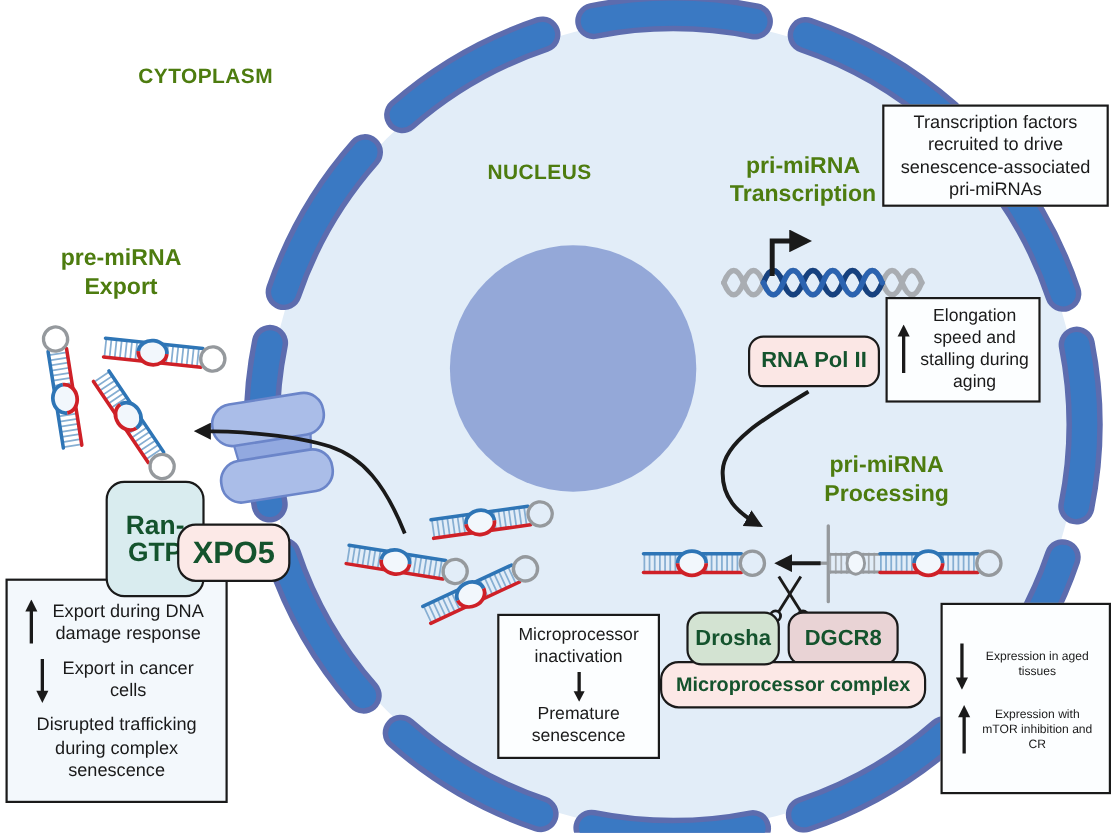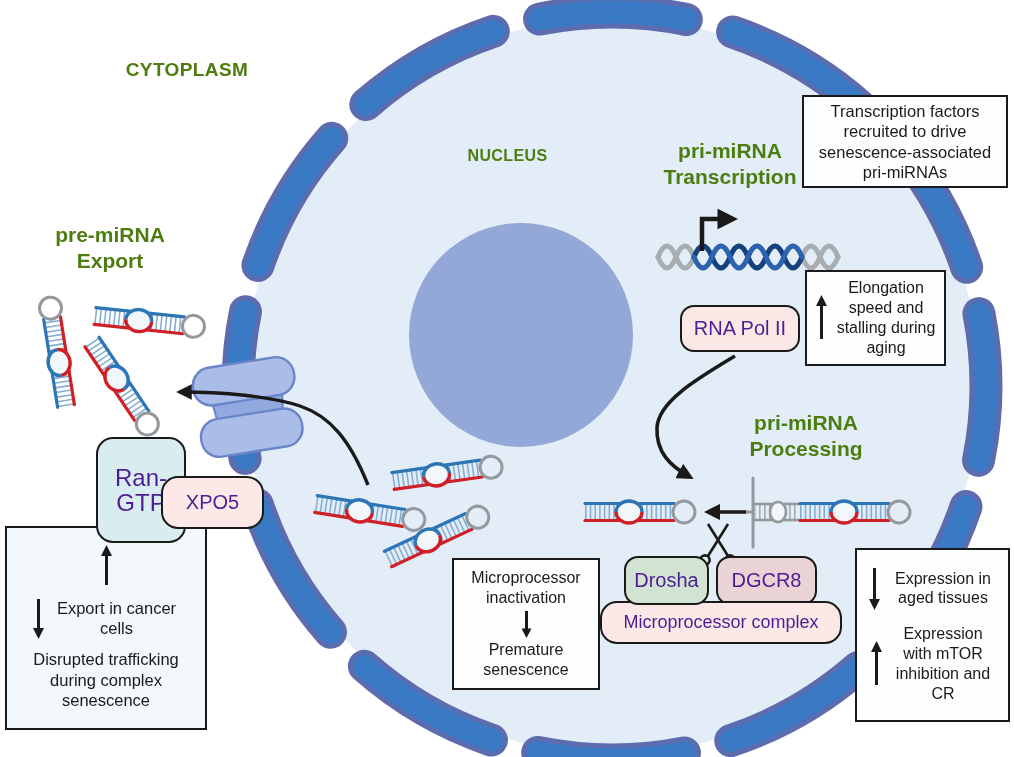--- a/index.html
+++ b/index.html
@@ -7,21 +7,21 @@
     width:1014px;height:757px;position:relative;overflow:hidden;
     background:#ffffff;font-family:"Liberation Sans",sans-serif;color:#1a1a1a;
   }
   #scene{position:absolute;left:0;top:0;z-index:0;}
   .hd{position:absolute;font-weight:bold;color:#4d7c0f;text-align:center;
       white-space:pre-line;line-height:1.22;z-index:2;}
   .note{position:absolute;border:2.5px solid #1a1a1a;background:#fcfeff;
         z-index:3;display:flex;align-items:center;justify-content:center;
         text-align:center;line-height:1.24;box-sizing:border-box;padding:6px 5px;}
   .pill{position:absolute;border:2.5px solid #1a1a1a;z-index:3;display:flex;
-        align-items:center;justify-content:center;font-weight:normal;color:#4c1d95;
+        align-items:center;justify-content:center;font-weight:bold;color:#14532d;
         box-sizing:border-box;text-align:center;white-space:pre-line;line-height:1.05;}
   .row{display:flex;align-items:center;justify-content:center;gap:6px;}
   .col{display:flex;flex-direction:column;align-items:center;justify-content:center;}
   .arr{flex:0 0 auto;display:block;}
   .down{transform:scaleY(-1);}
   .ntx{display:block;}
 </style>
 </head>
 <body>
 
@@ -95,21 +95,21 @@
 
   <path d="M368,485 C350,440 330,416 300,406 C270,396 222,392 180,392" fill="none" stroke="#1a1a1a" stroke-width="3.4" marker-end="url(#ah)"></path>
 
   <use href="#hp" transform="translate(95,316) rotate(6)"></use>
   <use href="#hp" transform="translate(66,406) rotate(-99)"></use>
   <use href="#hp" transform="translate(92,342) rotate(56)"></use>
 </svg>
 
 <div class="hd" style="left:112px;top:58px;width:150px;font-size:19px;letter-spacing:.4px;">CYTOPLASM</div>
 
-<div class="hd" style="left:435px;top:146px;width:145px;font-size:16px;letter-spacing:.4px;">NUCLEUS</div>
+<div class="hd" style="left:418px;top:146px;width:145px;font-size:19px;letter-spacing:.4px;">NUCLEUS</div>
 
 <div class="hd" style="left:640px;top:138px;width:180px;font-size:21px;">pri-miRNA
 Transcription</div>
 
 <div class="hd" style="left:716px;top:410px;width:180px;font-size:21px;">pri-miRNA
 Processing</div>
 
 <div class="hd" style="left:30px;top:222px;width:160px;font-size:21px;">pre-miRNA
 Export</div>
 
@@ -118,21 +118,21 @@
 </div>
 
 <div class="note row" style="left:805px;top:270px;width:141px;height:96px;font-size:16px;">
   <svg class="arr" width="15" height="46" viewBox="0 0 15 46">
     <line x1="7.5" y1="44" x2="7.5" y2="9" stroke="#1a1a1a" stroke-width="3"></line>
     <polygon points="7.5,0 2,11 13,11" fill="#1a1a1a"></polygon>
   </svg>
   <span class="ntx" style="width:102px;">Elongation speed and stalling during aging</span>
 </div>
 
-<div class="note col" style="left:855px;top:548px;width:155px;height:174px;font-size:16px;gap:14px;">
+<div class="note col" style="left:855px;top:548px;width:155px;height:174px;font-size:11px;gap:14px;">
   <div class="row">
     <svg class="arr down" width="15" height="44" viewBox="0 0 15 44">
       <line x1="7.5" y1="42" x2="7.5" y2="9" stroke="#1a1a1a" stroke-width="3"></line>
       <polygon points="7.5,0 2,11 13,11" fill="#1a1a1a"></polygon>
     </svg>
     <span class="ntx" style="width:110px;">Expression in aged tissues</span>
   </div>
   <div class="row">
     <svg class="arr" width="15" height="46" viewBox="0 0 15 46">
       <line x1="7.5" y1="44" x2="7.5" y2="9" stroke="#1a1a1a" stroke-width="3"></line>
@@ -150,37 +150,38 @@
   </svg>
   <span class="ntx">Premature senescence</span>
 </div>
 
 <div class="note col" style="left:5px;top:526px;width:202px;height:204px;font-size:16.5px;gap:10px;background:#f3f8fc;">
   <div class="row">
     <svg class="arr" width="15" height="42" viewBox="0 0 15 42">
       <line x1="7.5" y1="40" x2="7.5" y2="9" stroke="#1a1a1a" stroke-width="3"></line>
       <polygon points="7.5,0 2,11 13,11" fill="#1a1a1a"></polygon>
     </svg>
+    <span class="ntx" style="width:150px;">Export during DNA damage response</span>
   </div>
   <div class="row">
     <svg class="arr down" width="15" height="42" viewBox="0 0 15 42">
       <line x1="7.5" y1="40" x2="7.5" y2="9" stroke="#1a1a1a" stroke-width="3"></line>
       <polygon points="7.5,0 2,11 13,11" fill="#1a1a1a"></polygon>
     </svg>
     <span class="ntx" style="width:130px;">Export in cancer cells</span>
   </div>
   <div class="row">
     <span class="ntx" style="width:178px;">Disrupted trafficking during complex senescence</span>
   </div>
 </div>
 
 <div class="pill" style="left:680px;top:305px;width:120px;height:47px;border-radius:14px;background:#fbe7e5;font-size:20px;">RNA Pol II</div>
 
 <div class="pill" style="left:96px;top:437px;width:90px;height:106px;border-radius:17px;background:#d9ecef;font-size:24px;z-index:3;">Ran-
 GTP</div>
 
-<div class="pill" style="left:161px;top:476px;width:103px;height:53px;border-radius:17px;background:#fce9e7;font-size:20px;z-index:4;">XPO5</div>
+<div class="pill" style="left:161px;top:476px;width:103px;height:53px;border-radius:17px;background:#fce9e7;font-size:28px;z-index:4;">XPO5</div>
 
 <div class="pill" style="left:624px;top:556px;width:85px;height:49px;border-radius:14px;background:#d3e3d2;font-size:20px;z-index:4;">Drosha</div>
 
 <div class="pill" style="left:716px;top:556px;width:101px;height:49px;border-radius:14px;background:#e9d3d5;font-size:20px;">DGCR8</div>
 
 <div class="pill" style="left:600px;top:601px;width:242px;height:43px;border-radius:17px;background:#fce8e6;font-size:18px;z-index:3;">Microprocessor complex</div>
 
 </body></html>

